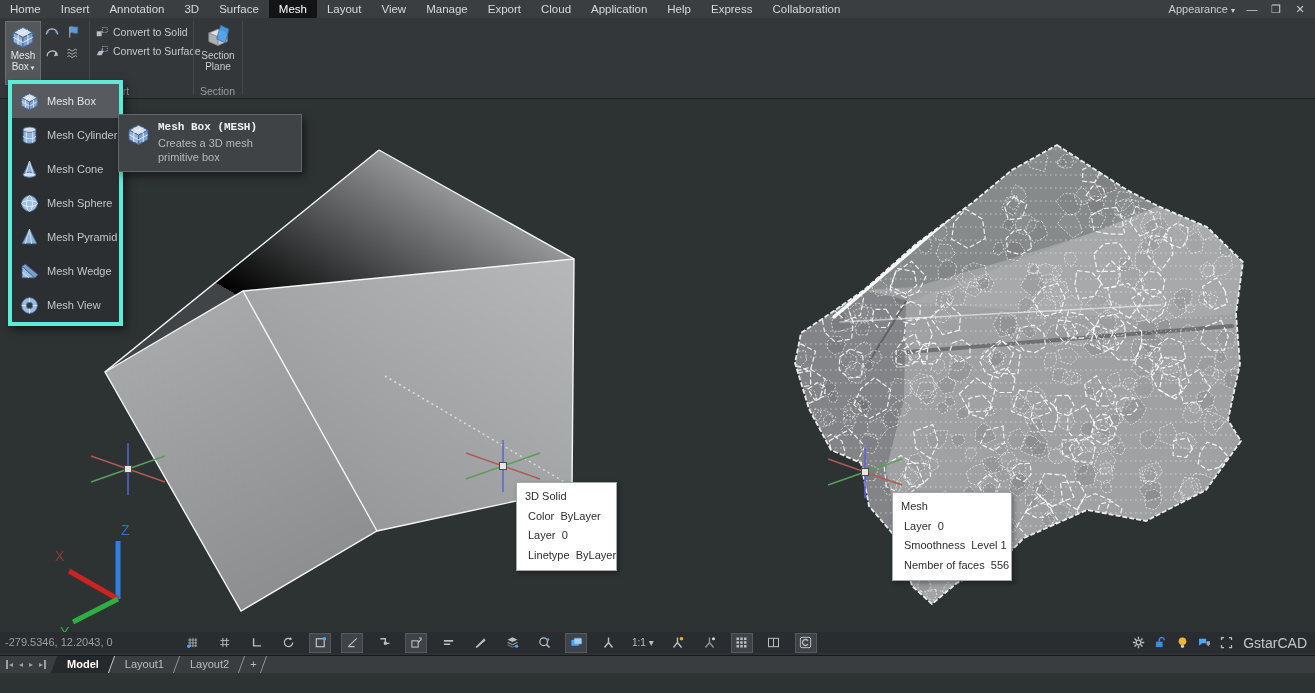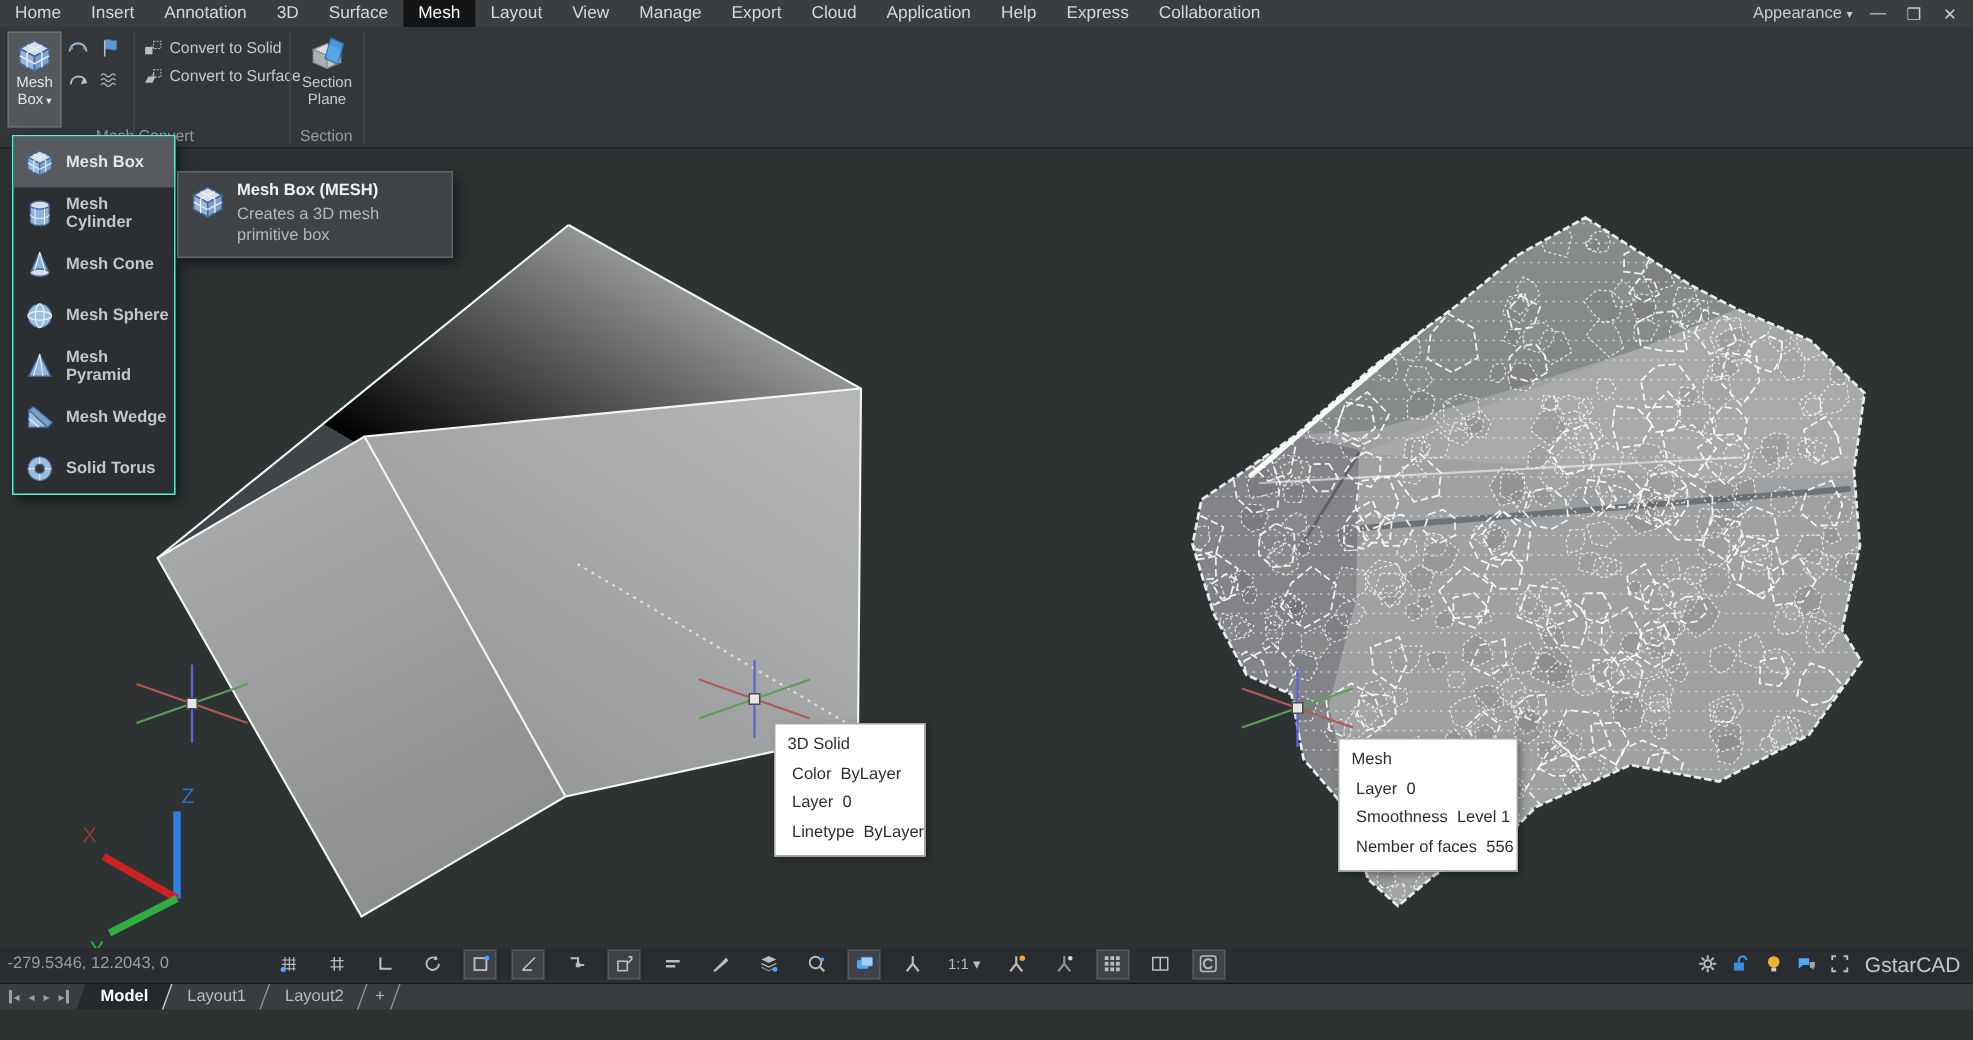--- a/index.html
+++ b/index.html
@@ -26,32 +26,32 @@
     grid-template-columns:18px 18px;grid-template-rows:18px 18px;gap:3px;}
   .sgi{width:16px;height:16px;}
   .convrow{position:absolute;left:95px;display:flex;align-items:center;gap:4px;height:16px;
     font-size:10.5px;color:#c6cacc;}
   .convrow .ci{width:14px;height:14px;}
   #secplane-btn{position:absolute;left:198px;top:3px;width:40px;height:62px;display:flex;
     flex-direction:column;align-items:center;}
   #secplane-btn .bicon{width:26px;height:26px;margin-top:1px;}
   #secplane-btn .blbl{font-size:10px;color:#c8cbcd;line-height:11px;text-align:center;margin-top:2px;}
   
-  #dropdown{position:absolute;left:8px;top:90px;width:107px;z-index:12;background:#2c2f31;
-    border:1px solid #5eead4;box-shadow:3px 4px 8px rgba(0,0,0,.5);font-weight:bold;}
+  #dropdown{position:absolute;left:8px;top:80px;width:107px;z-index:12;background:#2c2f31;
+    border:4px solid #5eead4;box-shadow:3px 4px 8px rgba(0,0,0,.5);}
   .ditem{height:34px;display:flex;align-items:center;gap:7px;padding-left:7px;font-size:11px;color:#c3c7c9;}
   .ditem.active{background:#575a5e;color:#e4e7e9;}
   .ditem .di{width:21px;height:21px;flex:none;}
   
   #rtooltip{position:absolute;left:118px;top:114px;width:168px;z-index:13;background:#3f4346;
     border:1px solid #63676a;box-shadow:3px 4px 8px rgba(0,0,0,.45);padding:6px 7px 7px 7px;
     display:flex;gap:7px;}
   #rtooltip .di{width:25px;height:25px;flex:none;margin-top:1px;}
   #rtooltip .tt{font-size:11px;}
-  #rtooltip .tt .t1{color:#f0f2f3;font-weight:bold;margin-bottom:3px;}
+  #rtooltip .tt .t1{color:#f0f2f3;font-weight:bold;margin-bottom:3px;font-family:Liberation Mono, monospace;}
   #rtooltip .tt .t2{color:#b4b9bc;line-height:14px;}
   
   .vp-tooltip{position:absolute;z-index:4;background:#ffffff;border:1px solid #a8a8a8;
     box-shadow:2px 2px 5px rgba(0,0,0,.35);color:#2d2d2d;font-size:11px;line-height:19.5px;
     padding:4px 8px 5px 8px;}
   .vp-tooltip div{white-space:pre;}
   .vp-tooltip div:not(:first-child){padding-left:3px;}
   #solid-tip{left:516px;top:482px;width:101px;box-sizing:border-box;}
   #mesh-tip{left:892px;top:492px;width:120px;box-sizing:border-box;}
   
@@ -681,21 +681,21 @@
     <span>Mesh Wedge</span>
   </div>
   <div class="ditem">
     <div class="di" data-icon="mesh-torus">
         <svg viewBox="0 0 20 20">
           <circle cx="10" cy="10" r="7.5" fill="#9dbede" stroke="#47689a" stroke-width=".8"></circle>
           <circle cx="10" cy="10" r="3" fill="#34373a" stroke="#47689a" stroke-width=".8"></circle>
           <path d="M10 2.5V7 M10 13v4.5 M2.5 10H7 M13 10h4.5" stroke="#e9eff5" stroke-width=".7"></path>
         </svg>
       </div>
-    <span>Solid Torus</span>
+    <span>Mesh View</span>
   </div>
 </div>
 
 <div id="rtooltip">
   <div class="di" data-icon="mesh-box">
       <svg viewBox="0 0 20 20">
         <polygon points="10,2.5 17.5,6.5 10,10.5 2.5,6.5" fill="#d4dfe9" stroke="#47689a" stroke-width=".8"></polygon>
         <polygon points="2.5,6.5 10,10.5 10,18 2.5,14" fill="#96b5da" stroke="#47689a" stroke-width=".8"></polygon>
         <polygon points="17.5,6.5 10,10.5 10,18 17.5,14" fill="#7aa0cc" stroke="#47689a" stroke-width=".8"></polygon>
         <path d="M6.2,4.6 13.8,8.6 M13.8,4.6 6.2,8.6 M2.5,10.2 10,14.2 17.5,10.2 M6.2,8.5 6.2,16 M13.8,8.5 13.8,16" stroke="#e9eff5" stroke-width=".7" fill="none"></path>

